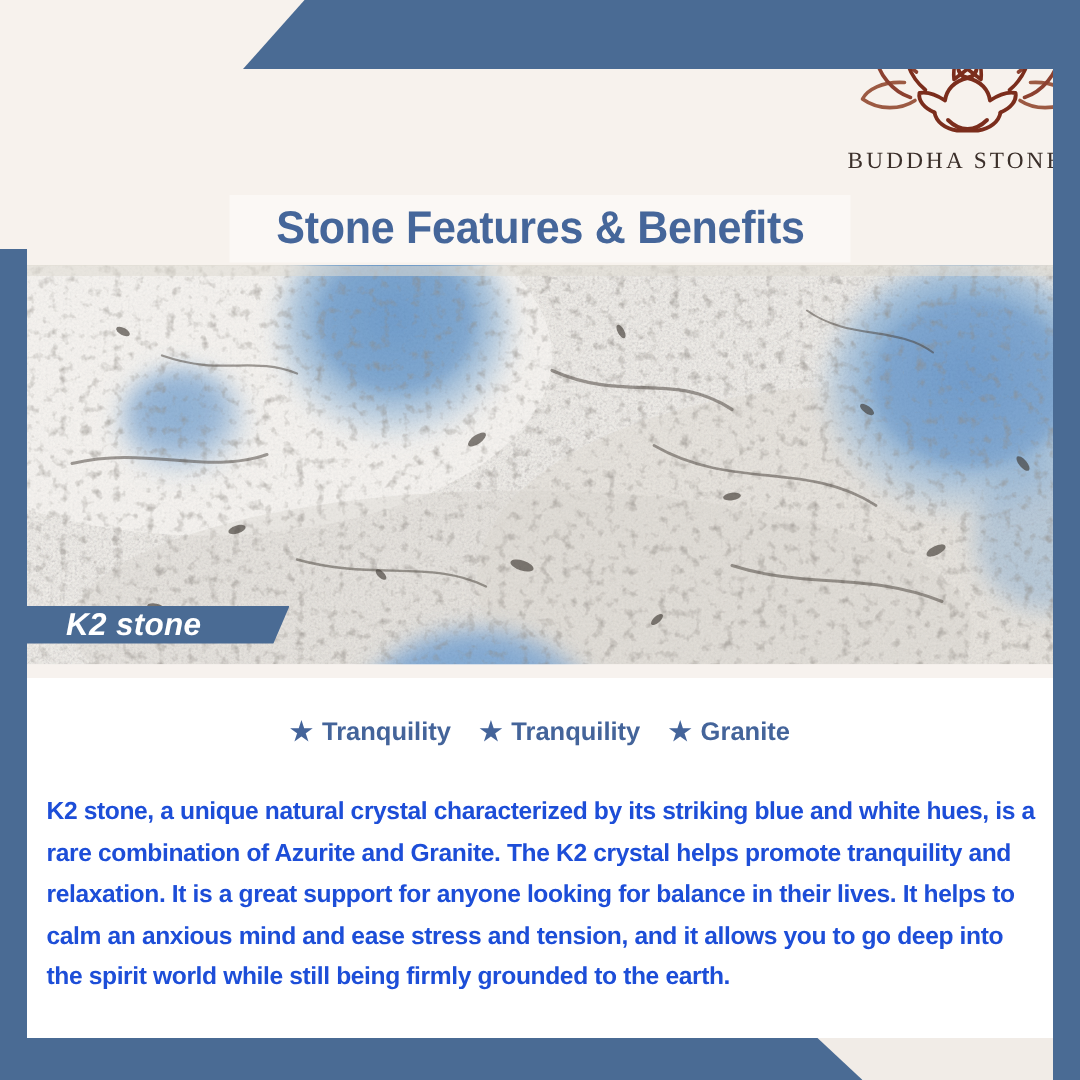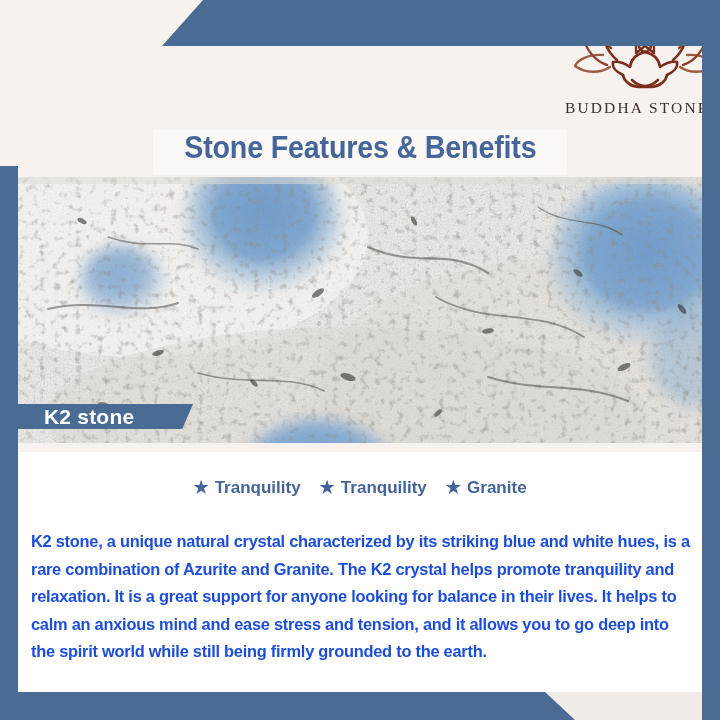--- a/index.html
+++ b/index.html
@@ -107,21 +107,21 @@
 
   
   .title-plate {
     position: absolute;
     top: 130px;
     left: 153px;
     width: 414px;
     height: 45px;
     background: #fbf8f5;
     display: flex;
-    align-items: flex-start;
+    align-items: center;
     justify-content: center;
     z-index: 2;
   }
   .title-text {
     font-size: 30.5px;
     font-weight: 700;
     color: #45669a;
     letter-spacing: -0.2px;
     white-space: nowrap;
     transform: scaleX(0.94);
@@ -145,20 +145,21 @@
     position: absolute;
     top: 404px;
     left: 18px;
     width: 175px;
     height: 25px;
     background: #4a6b94;
     clip-path: polygon(0 0, 175px 0, 160px 35px, 0 35px);
     display: flex;
     align-items: center;
     z-index: 4;
+    font-style: italic;
   }
   .stone-tag-label {
     padding-left: 26px;
     color: #ffffff;
     font-size: 21px;
     font-weight: 700;
     letter-spacing: 0.2px;
   }
 
   

